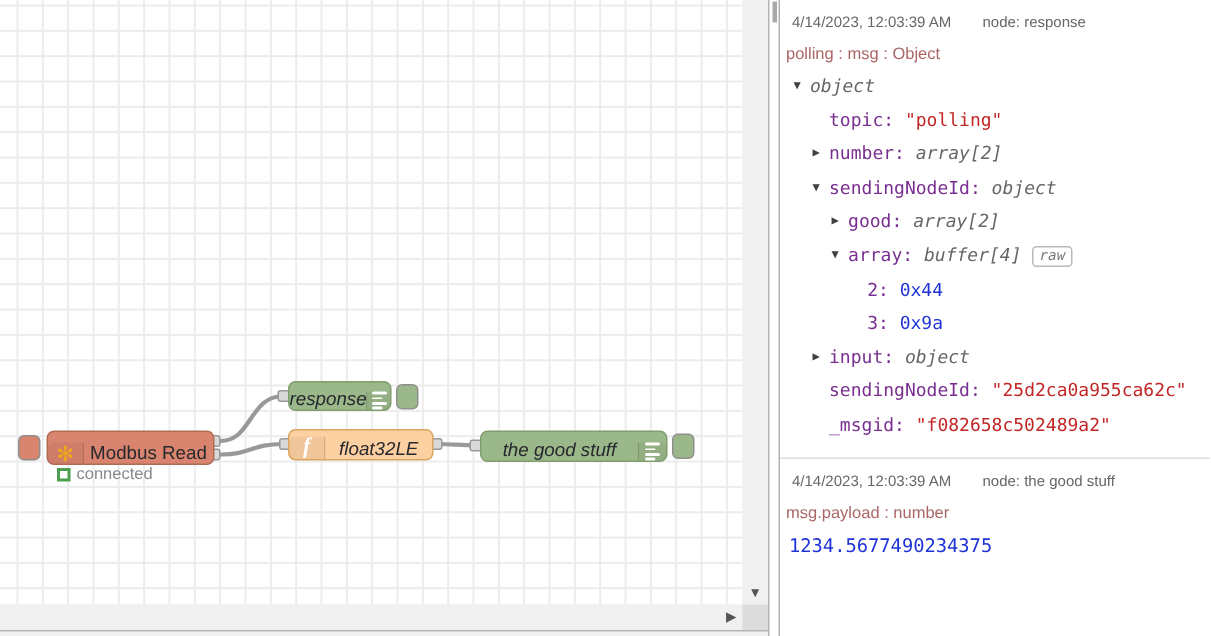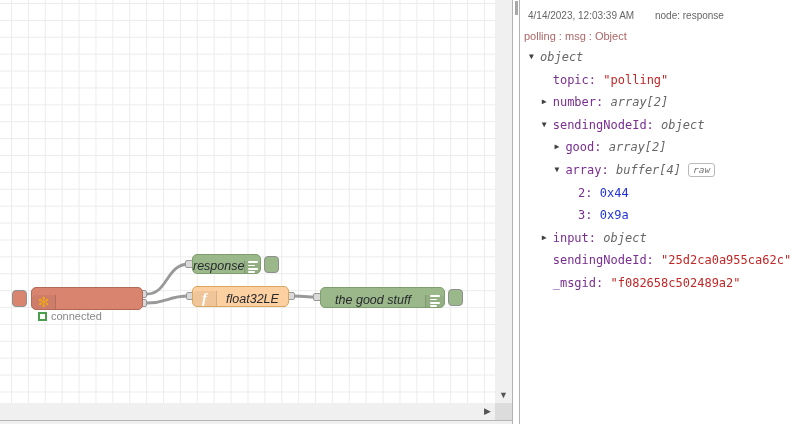--- a/index.html
+++ b/index.html
@@ -95,20 +95,21 @@
       <path d="M292,296 C300,296 308,297 317,297" fill="none" stroke="#999" stroke-width="2.8" stroke-linecap="round"></path>
     </svg>
 
     <div class="nbutton btn-modbus" style="left:12px;top:290px;"></div>
     <div class="port" style="left:137px;top:290px;"></div>
     <div class="port" style="left:137px;top:299px;"></div>
     <div class="fnode node-modbus" style="left:31px;top:287px;width:112px;height:23px;">
       <div class="icon-chip left">
         <span class="micon">✻</span>
       </div>
+      <span class="nlabel">Modbus Read</span>
     </div>
     <div class="status" style="left:38px;top:310px;">
       <span class="status-square"></span>
       <span class="status-label">connected</span>
     </div>
 
     <div class="port" style="left:185px;top:260px;"></div>
     <div class="fnode node-debug" style="left:192px;top:254px;width:69px;height:20px;">
       <span class="nlabel lbl-italic">response</span>
       <div class="icon-chip right">
@@ -175,15 +176,23 @@
           <div class="trow" style="padding-left: 45.4px;"><span class="arr" style="left: 34.4px;">▶</span><span class="tkey">good:</span> <span class="tmeta">array[2]</span></div>
           <div class="trow" style="padding-left: 45.4px;"><span class="arr" style="left: 34.4px;">▼</span><span class="tkey">array:</span> <span class="tmeta">buffer[4]</span><span class="rawbtn">raw</span></div>
           <div class="trow" style="padding-left: 58.1px;"><span class="tkey">2:</span> <span class="tnum">0x44</span></div>
           <div class="trow" style="padding-left: 58.1px;"><span class="tkey">3:</span> <span class="tnum">0x9a</span></div>
           <div class="trow" style="padding-left: 32.7px;"><span class="arr" style="left: 21.7px;">▶</span><span class="tkey">input:</span> <span class="tmeta">object</span></div>
           <div class="trow" style="padding-left: 32.7px;"><span class="tkey">sendingNodeId:</span> <span class="tstr">"25d2ca0a955ca62c"</span></div>
           <div class="trow" style="padding-left: 32.7px;"><span class="tkey">_msgid:</span> <span class="tstr">"f082658c502489a2"</span></div>
         </div>
     </div>
 
+    <div class="dmsg second">
+      <div class="meta-row">
+        <span class="date">4/14/2023, 12:03:39 AM</span>
+        <span class="nodename">node: the good stuff</span>
+      </div>
+      <div class="topic-row">msg.payload : number</div>
+      <div class="payload-number">1234.5677490234375</div>
+    </div>
 
   </div>
 </div>
 
 </body></html>

